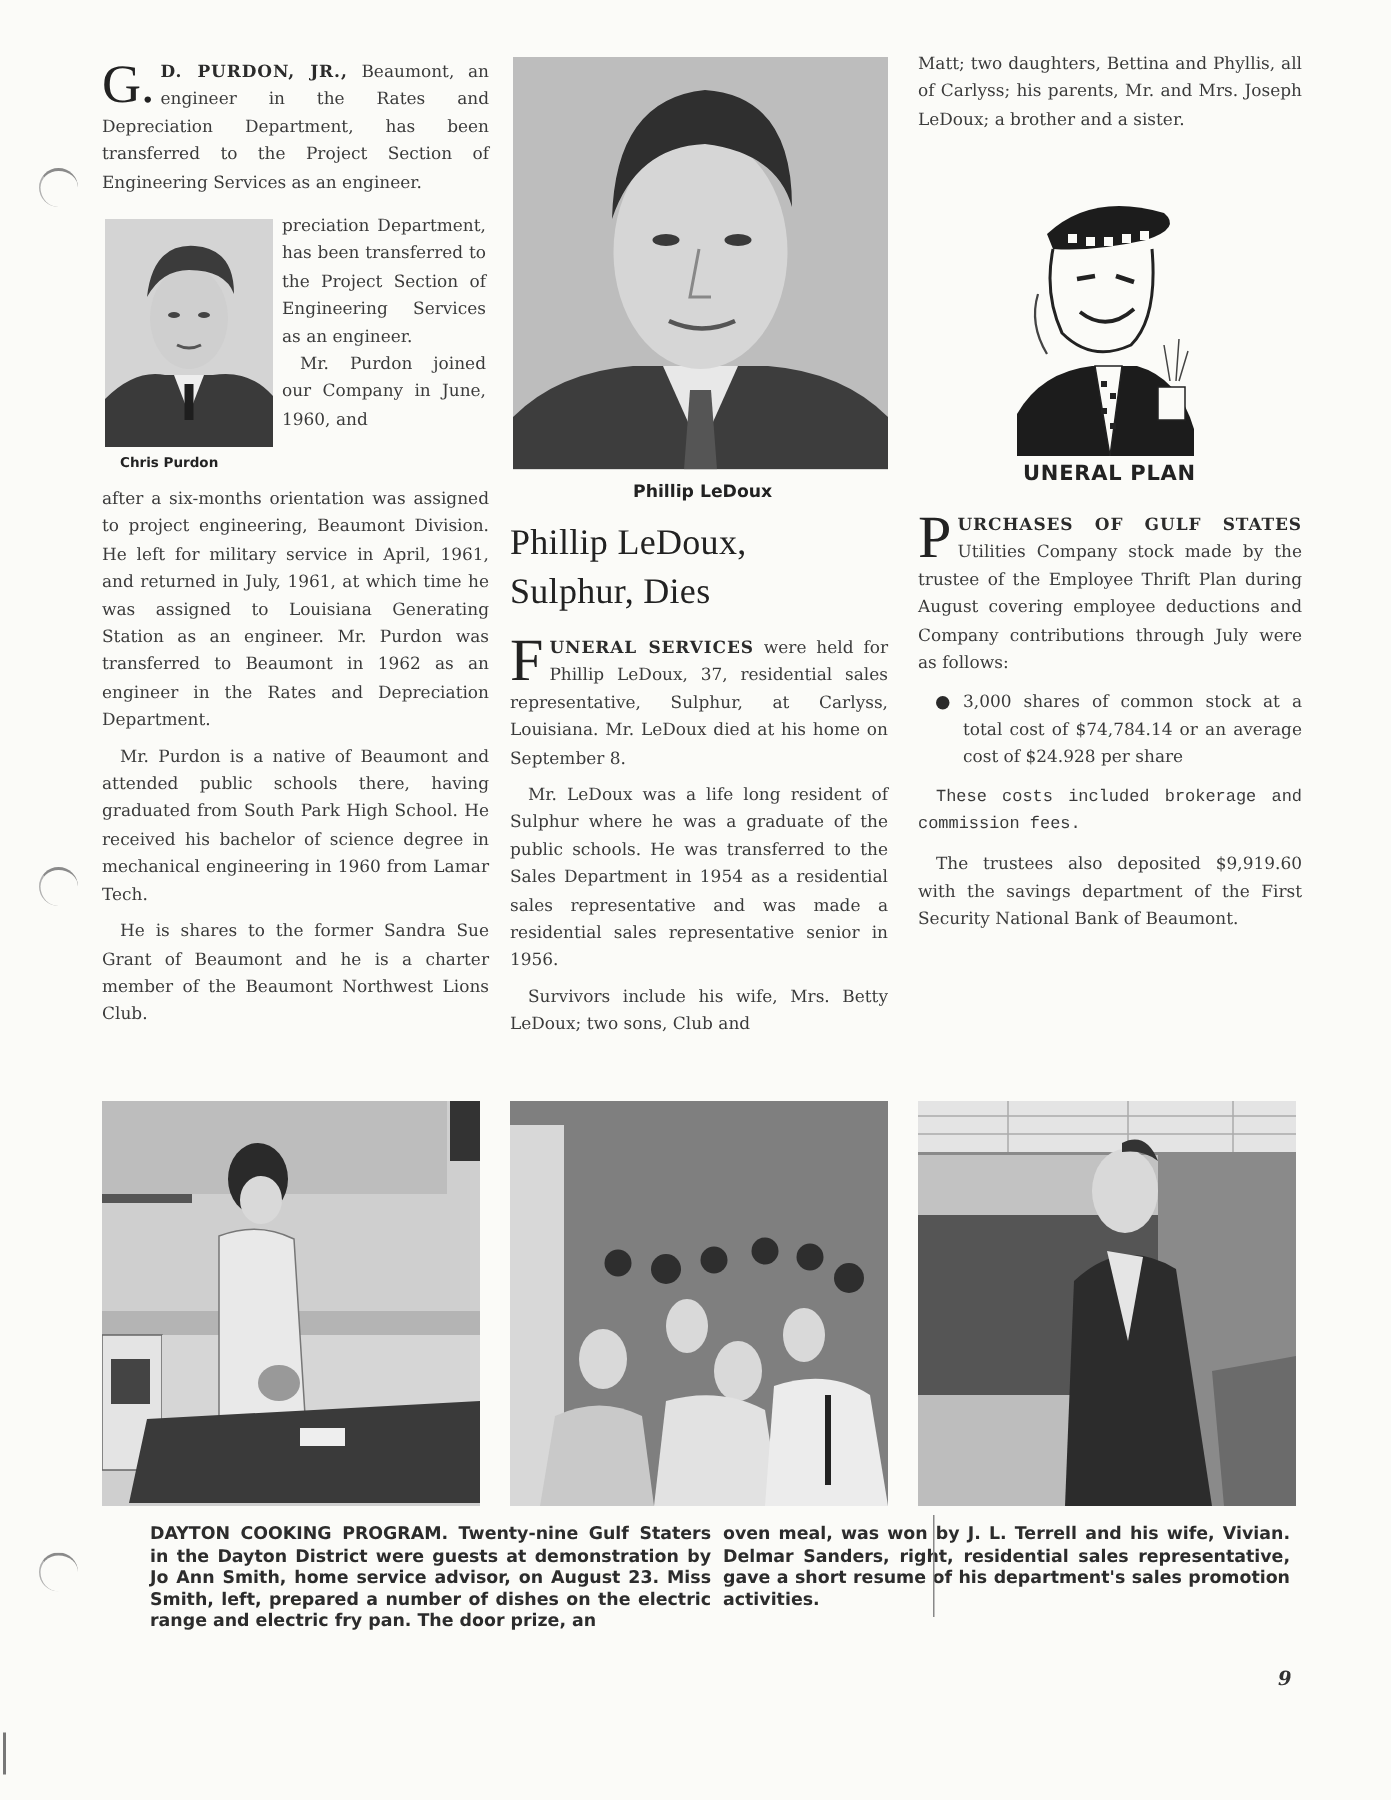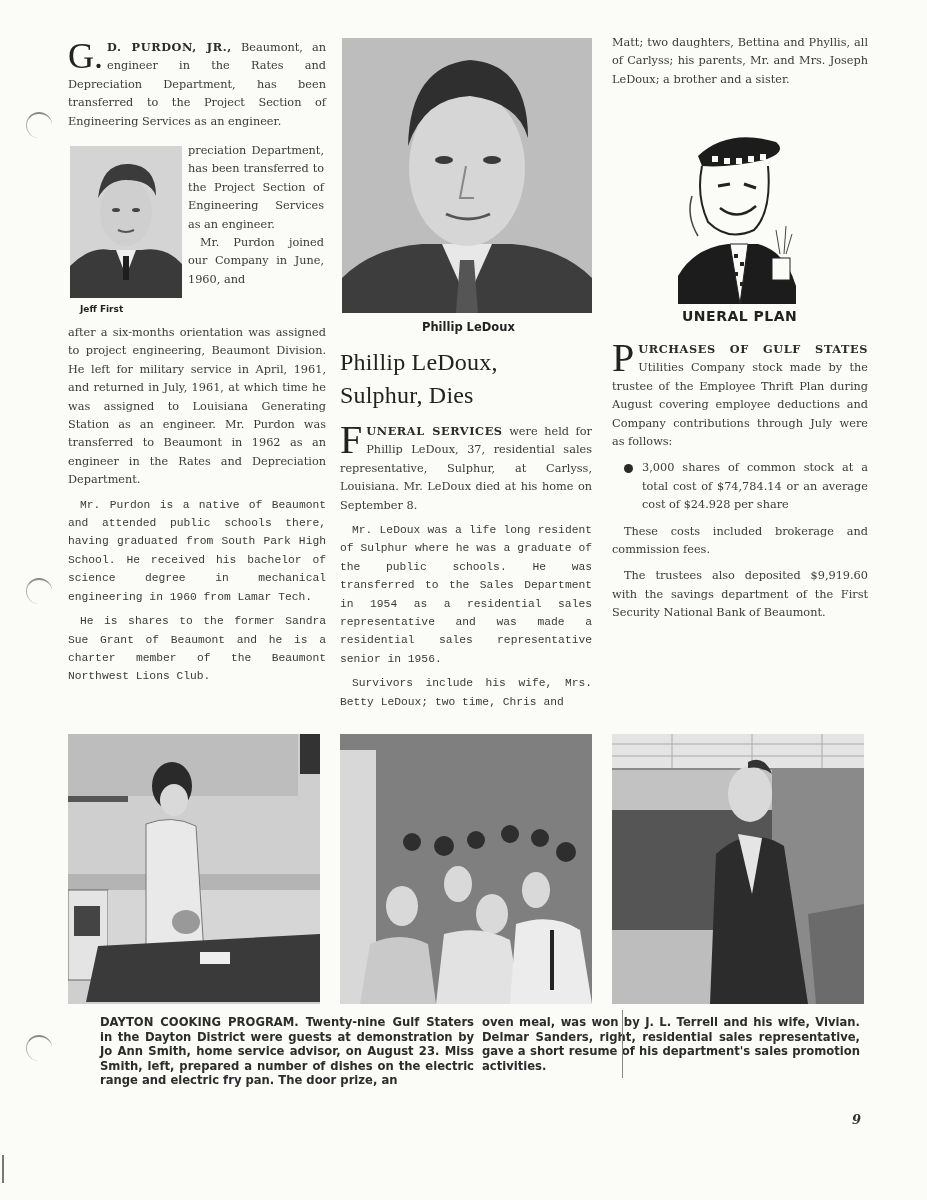--- a/index.html
+++ b/index.html
@@ -10,21 +10,21 @@
            border-top: 2px solid #8a8a8a; border-left: 1.5px solid #b0b0b0; left: 26px; }
   .edge-mark { position: absolute; left: 2px; width: 2px; background: #777; }
 
   .headline { font-family: "Liberation Serif", "DejaVu Serif", serif; font-weight: normal;
               color: #222; font-size: 25px; line-height: 33px; letter-spacing: 0.2px; }
 
   .body-text { font-family: "DejaVu Serif", serif; font-size: 11.3px; line-height: 18.4px;
                color: #3a3a3a; text-align: justify; }
   .body-text p { margin: 0; }
   .body-text p.indent { text-indent: 12px; }
-  .para-gap { margin-top: 6px !important; font-family: Liberation Mono, monospace; }
+  .para-gap { margin-top: 6px !important; }
 
   .dropcap { float: left; font-family: "Liberation Serif", serif; font-size: 40px;
              line-height: 32px; margin: 2px 4px 0 0; color: #222; }
   .smallcaps-lead { font-weight: bold; letter-spacing: 0.6px; color: #2b2b2b; }
 
   .photo { position: absolute; overflow: hidden; }
   .caption-sans { font-family: "DejaVu Sans", "Liberation Sans", sans-serif; font-weight: bold; color: #222; }
 
   #col1 { position: absolute; left: 68px; top: 30px; width: 258px; }
 
@@ -61,21 +61,21 @@
     <path d="M0 152 L0 120 Q20 100 40 104 L72 104 Q96 100 112 118 L112 152 Z" fill="#3a3a3a"></path>
     <path d="M46 104 L56 130 L66 104 Z" fill="#eee"></path>
     <rect x="53" y="110" width="6" height="24" fill="#1e1e1e"></rect>
     <ellipse cx="56" cy="66" rx="26" ry="34" fill="#cfcfcf"></ellipse>
     <path d="M28 52 Q32 16 60 18 Q86 20 86 50 Q80 34 56 34 Q38 34 28 52 Z" fill="#3b3b3b"></path>
     <ellipse cx="46" cy="64" rx="4" ry="2" fill="#444"></ellipse>
     <ellipse cx="66" cy="64" rx="4" ry="2" fill="#444"></ellipse>
     <path d="M48 84 Q56 88 64 84" stroke="#555" stroke-width="2" fill="none"></path>
   </svg>
 </div>
-<div class="caption-sans" style="position:absolute;left:80px;top:304px;font-size:9px;">Jeff First</div>
+<div class="caption-sans" style="position:absolute;left:80px;top:304px;font-size:9px;">Chris Purdon</div>
 
 <div class="body-text" style="position:absolute;left:188px;top:142px;width:136px;">
   <p style="text-align:justify;">preciation Department, has been transferred to the Project Section of Engineering Services as an engineer.</p>
   <p class="indent" style="text-align:justify;">Mr. Purdon joined our Company in June, 1960, and</p>
 </div>
 
 <div class="body-text" style="position:absolute;left:68px;top:324px;width:258px;">
   <p>after a six-months orientation was assigned to project engineering, Beaumont Division. He left for military service in April, 1961, and returned in July, 1961, at which time he was assigned to Louisiana Generating Station as an engineer. Mr. Purdon was transferred to Beaumont in 1962 as an engineer in the Rates and Depreciation Department.</p>
   <p class="indent para-gap">Mr. Purdon is a native of Beaumont and attended public schools there, having graduated from South Park High School. He received his bachelor of science degree in mechanical engineering in 1960 from Lamar Tech.</p>
   <p class="indent para-gap">He is shares to the former Sandra Sue Grant of Beaumont and he is a charter member of the Beaumont Northwest Lions Club.</p>
@@ -101,21 +101,21 @@
   <h1 class="headline" style="font-size:24px;line-height:33px;">
     <span>Phillip LeDoux,</span><br>
     <span>Sulphur, Dies</span>
   </h1>
   <div class="body-text" style="margin-top:10px;">
     <span class="dropcap">F</span>
     <p>
       <span class="smallcaps-lead">UNERAL SERVICES</span><span> were held for Phillip LeDoux, 37, residential sales representative, Sulphur, at Carlyss, Louisiana. Mr. LeDoux died at his home on September 8.</span>
     </p>
     <p class="indent para-gap">Mr. LeDoux was a life long resident of Sulphur where he was a graduate of the public schools. He was transferred to the Sales Department in 1954 as a residential sales representative and was made a residential sales representative senior in 1956.</p>
-    <p class="indent para-gap">Survivors include his wife, Mrs. Betty LeDoux; two time, Chris and</p>
+    <p class="indent para-gap">Survivors include his wife, Mrs. Betty LeDoux; two sons, Club and</p>
   </div>
 </div>
 
 <div class="body-text" style="position:absolute;left:612px;top:34px;width:256px;">
   <p>Matt; two daughters, Bettina and Phyllis, all of Carlyss; his parents, Mr. and Mrs. Joseph LeDoux; a brother and a sister.</p>
 </div>
 
 <div class="photo" style="left:668px;top:126px;width:140px;height:178px;">
   <svg width="140" height="178" viewBox="0 0 140 178">
     <rect width="140" height="178" fill="#fbfbf8"></rect>
@@ -146,21 +146,21 @@
 <div class="caption-sans" style="position:absolute;left:682px;top:308px;font-size:14px;letter-spacing:0.5px;">UNERAL PLAN</div>
 
 <div class="body-text" style="position:absolute;left:612px;top:340px;width:256px;">
   <span class="dropcap">P</span>
   <p>
     <span class="smallcaps-lead">URCHASES OF GULF STATES</span><span> Utilities Company stock made by the trustee of the Employee Thrift Plan during August covering employee deductions and Company contributions through July were as follows:</span>
   </p>
   <ul class="bullet-list">
     <li>3,000 shares of common stock at a total cost of $74,784.14 or an average cost of $24.928 per share</li>
   </ul>
-  <p class="indent" style="margin-top:8px;">These costs included brokerage and commission fees.</p>
+  <p class="indent" style="margin-top:8px;font-family:Liberation Mono, monospace;">These costs included brokerage and commission fees.</p>
   <p class="indent" style="margin-top:8px;">The trustees also deposited $9,919.60 with the savings department of the First Security National Bank of Beaumont.</p>
 </div>
 
 <div class="photo" style="left:68px;top:734px;width:252px;height:270px;">
   <svg width="252" height="270" viewBox="0 0 252 270">
     <rect width="252" height="270" fill="#cfcfcf"></rect>
     <rect x="0" y="0" width="230" height="62" fill="#bdbdbd"></rect>
     <rect x="232" y="0" width="20" height="40" fill="#333"></rect>
     <rect x="0" y="62" width="60" height="6" fill="#555"></rect>
     <rect x="0" y="140" width="252" height="16" fill="#b4b4b4"></rect>

